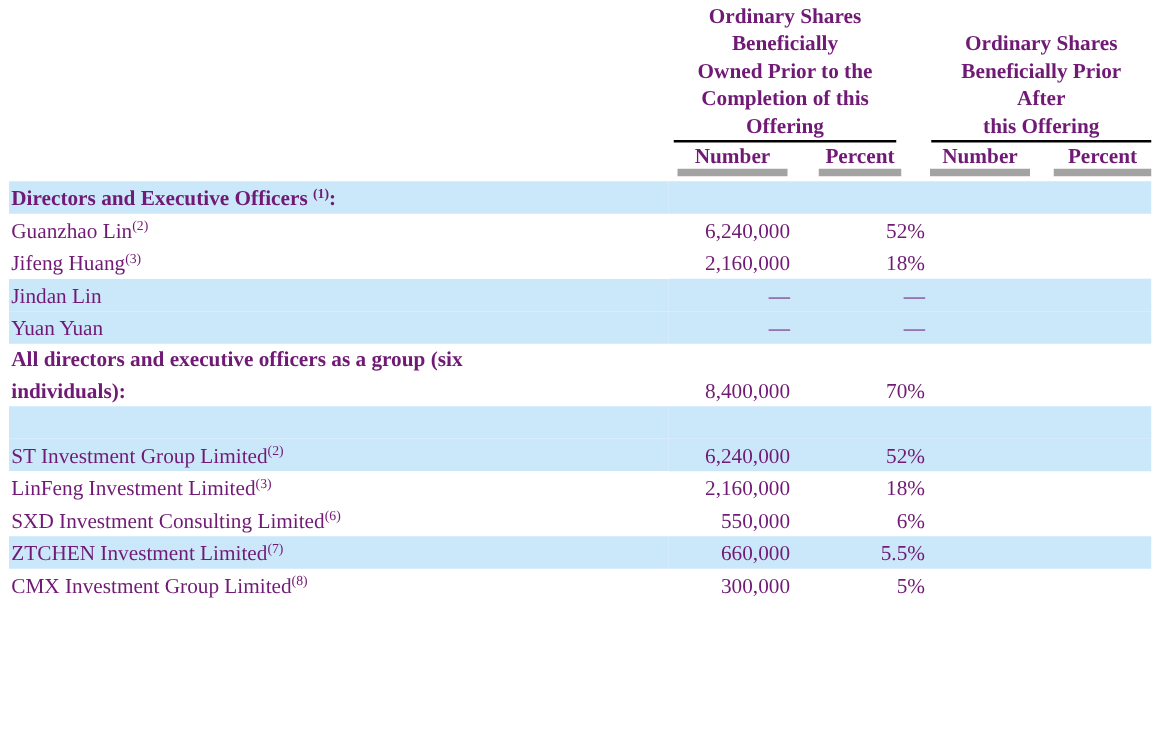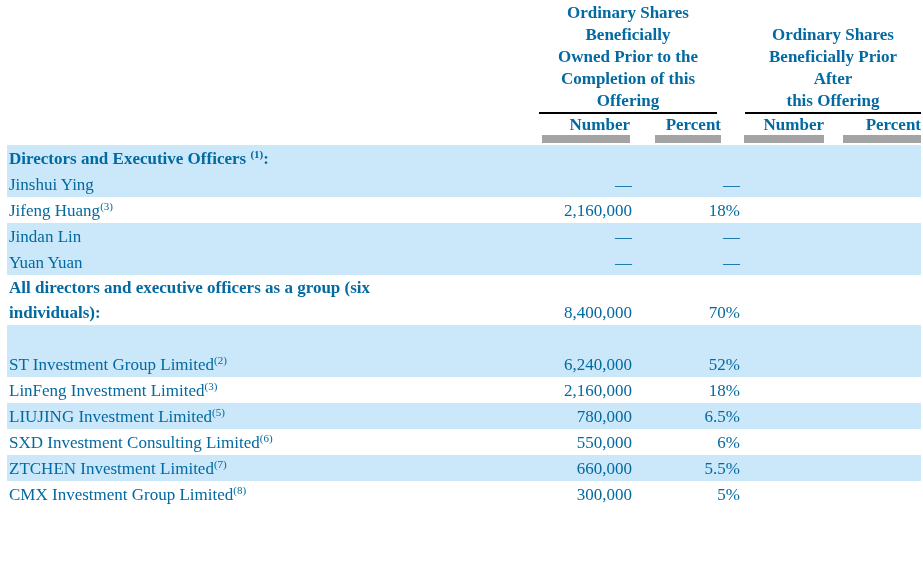--- a/index.html
+++ b/index.html
@@ -1,18 +1,18 @@
 <!DOCTYPE html>
 <html style="--shade: #CBE8FA;"><head>
 <meta charset="utf-8">
 <style>
   html, body { margin: 0; padding: 0; background: #ffffff; }
   .doc {
     width: 923px; height: 587px; background: #ffffff; overflow: hidden;
-    font-family: "Liberation Serif", serif; color: #0369a1;
+    font-family: "Liberation Serif", serif; color: #701a75;
   }
   table.sh-table {
     border-collapse: collapse; table-layout: fixed;
     width: 914px; margin-left: 7px;
   }
   col.c-name { width: 528px; }
   col.c-num1 { width: 97px; }
   col.c-pct1 { width: 108px; }
   col.c-num2 { width: 88px; }
   col.c-pct2 { width: 93px; }
@@ -23,21 +23,21 @@
     font-weight: bold; font-size: 17px; line-height: 22px; text-align: center;
     border-bottom: 2px solid #000000;
   }
   .group-box.g1 { width: 178px; margin-left: 4px; }
   .group-box.g2 { width: 176px; margin-left: 5px; }
 
   
   tr.sub-row td { height: 30px; vertical-align: top; padding: 1px 0 0 0; text-align: right; }
   .colhead {
     display: inline-block; font-weight: bold; font-size: 17px; line-height: 20px;
-    border-bottom: 8px solid #a3a3a3;
+    text-align: center; border-bottom: 6px solid #a3a3a3;
   }
   .colhead.h-num1 { width: 88px; margin-right: 2px; }
   .colhead.h-pct1 { width: 66px; margin-right: 19px; }
   .colhead.h-num2 { width: 80px; margin-right: 4px; }
   .colhead.h-pct2 { width: 78px; }
 
   
   tbody td {
     height: 26px; font-size: 17px; line-height: 25px;
     vertical-align: bottom; padding: 0;
@@ -98,24 +98,24 @@
       </tr>
     </thead>
     <tbody id="table-body">
         <tr class="shaded bold">
     <td class="name-cell">Directors and Executive Officers&nbsp;<sup class="fn">(1)</sup>:</td>
     <td class="val"></td>
     <td class="val"></td>
     <td class="val"></td>
     <td class="val"></td>
   </tr>
-        <tr class="shaded">
-    <td class="name-cell">Jinshui Ying</td>
-    <td class="val">—</td>
-    <td class="val">—</td>
+        <tr>
+    <td class="name-cell">Guanzhao Lin<sup class="fn">(2)</sup></td>
+    <td class="val">6,240,000</td>
+    <td class="val">52%</td>
     <td class="val"></td>
     <td class="val"></td>
   </tr>
         <tr>
     <td class="name-cell">Jifeng Huang<sup class="fn">(3)</sup></td>
     <td class="val">2,160,000</td>
     <td class="val">18%</td>
     <td class="val"></td>
     <td class="val"></td>
   </tr>
@@ -154,27 +154,20 @@
     <td class="val"></td>
     <td class="val"></td>
   </tr>
         <tr>
     <td class="name-cell">LinFeng Investment Limited<sup class="fn">(3)</sup></td>
     <td class="val">2,160,000</td>
     <td class="val">18%</td>
     <td class="val"></td>
     <td class="val"></td>
   </tr>
-        <tr class="shaded">
-    <td class="name-cell">LIUJING Investment Limited<sup class="fn">(5)</sup></td>
-    <td class="val">780,000</td>
-    <td class="val">6.5%</td>
-    <td class="val"></td>
-    <td class="val"></td>
-  </tr>
         <tr>
     <td class="name-cell">SXD Investment Consulting Limited<sup class="fn">(6)</sup></td>
     <td class="val">550,000</td>
     <td class="val">6%</td>
     <td class="val"></td>
     <td class="val"></td>
   </tr>
         <tr class="shaded">
     <td class="name-cell">ZTCHEN Investment Limited<sup class="fn">(7)</sup></td>
     <td class="val">660,000</td>

